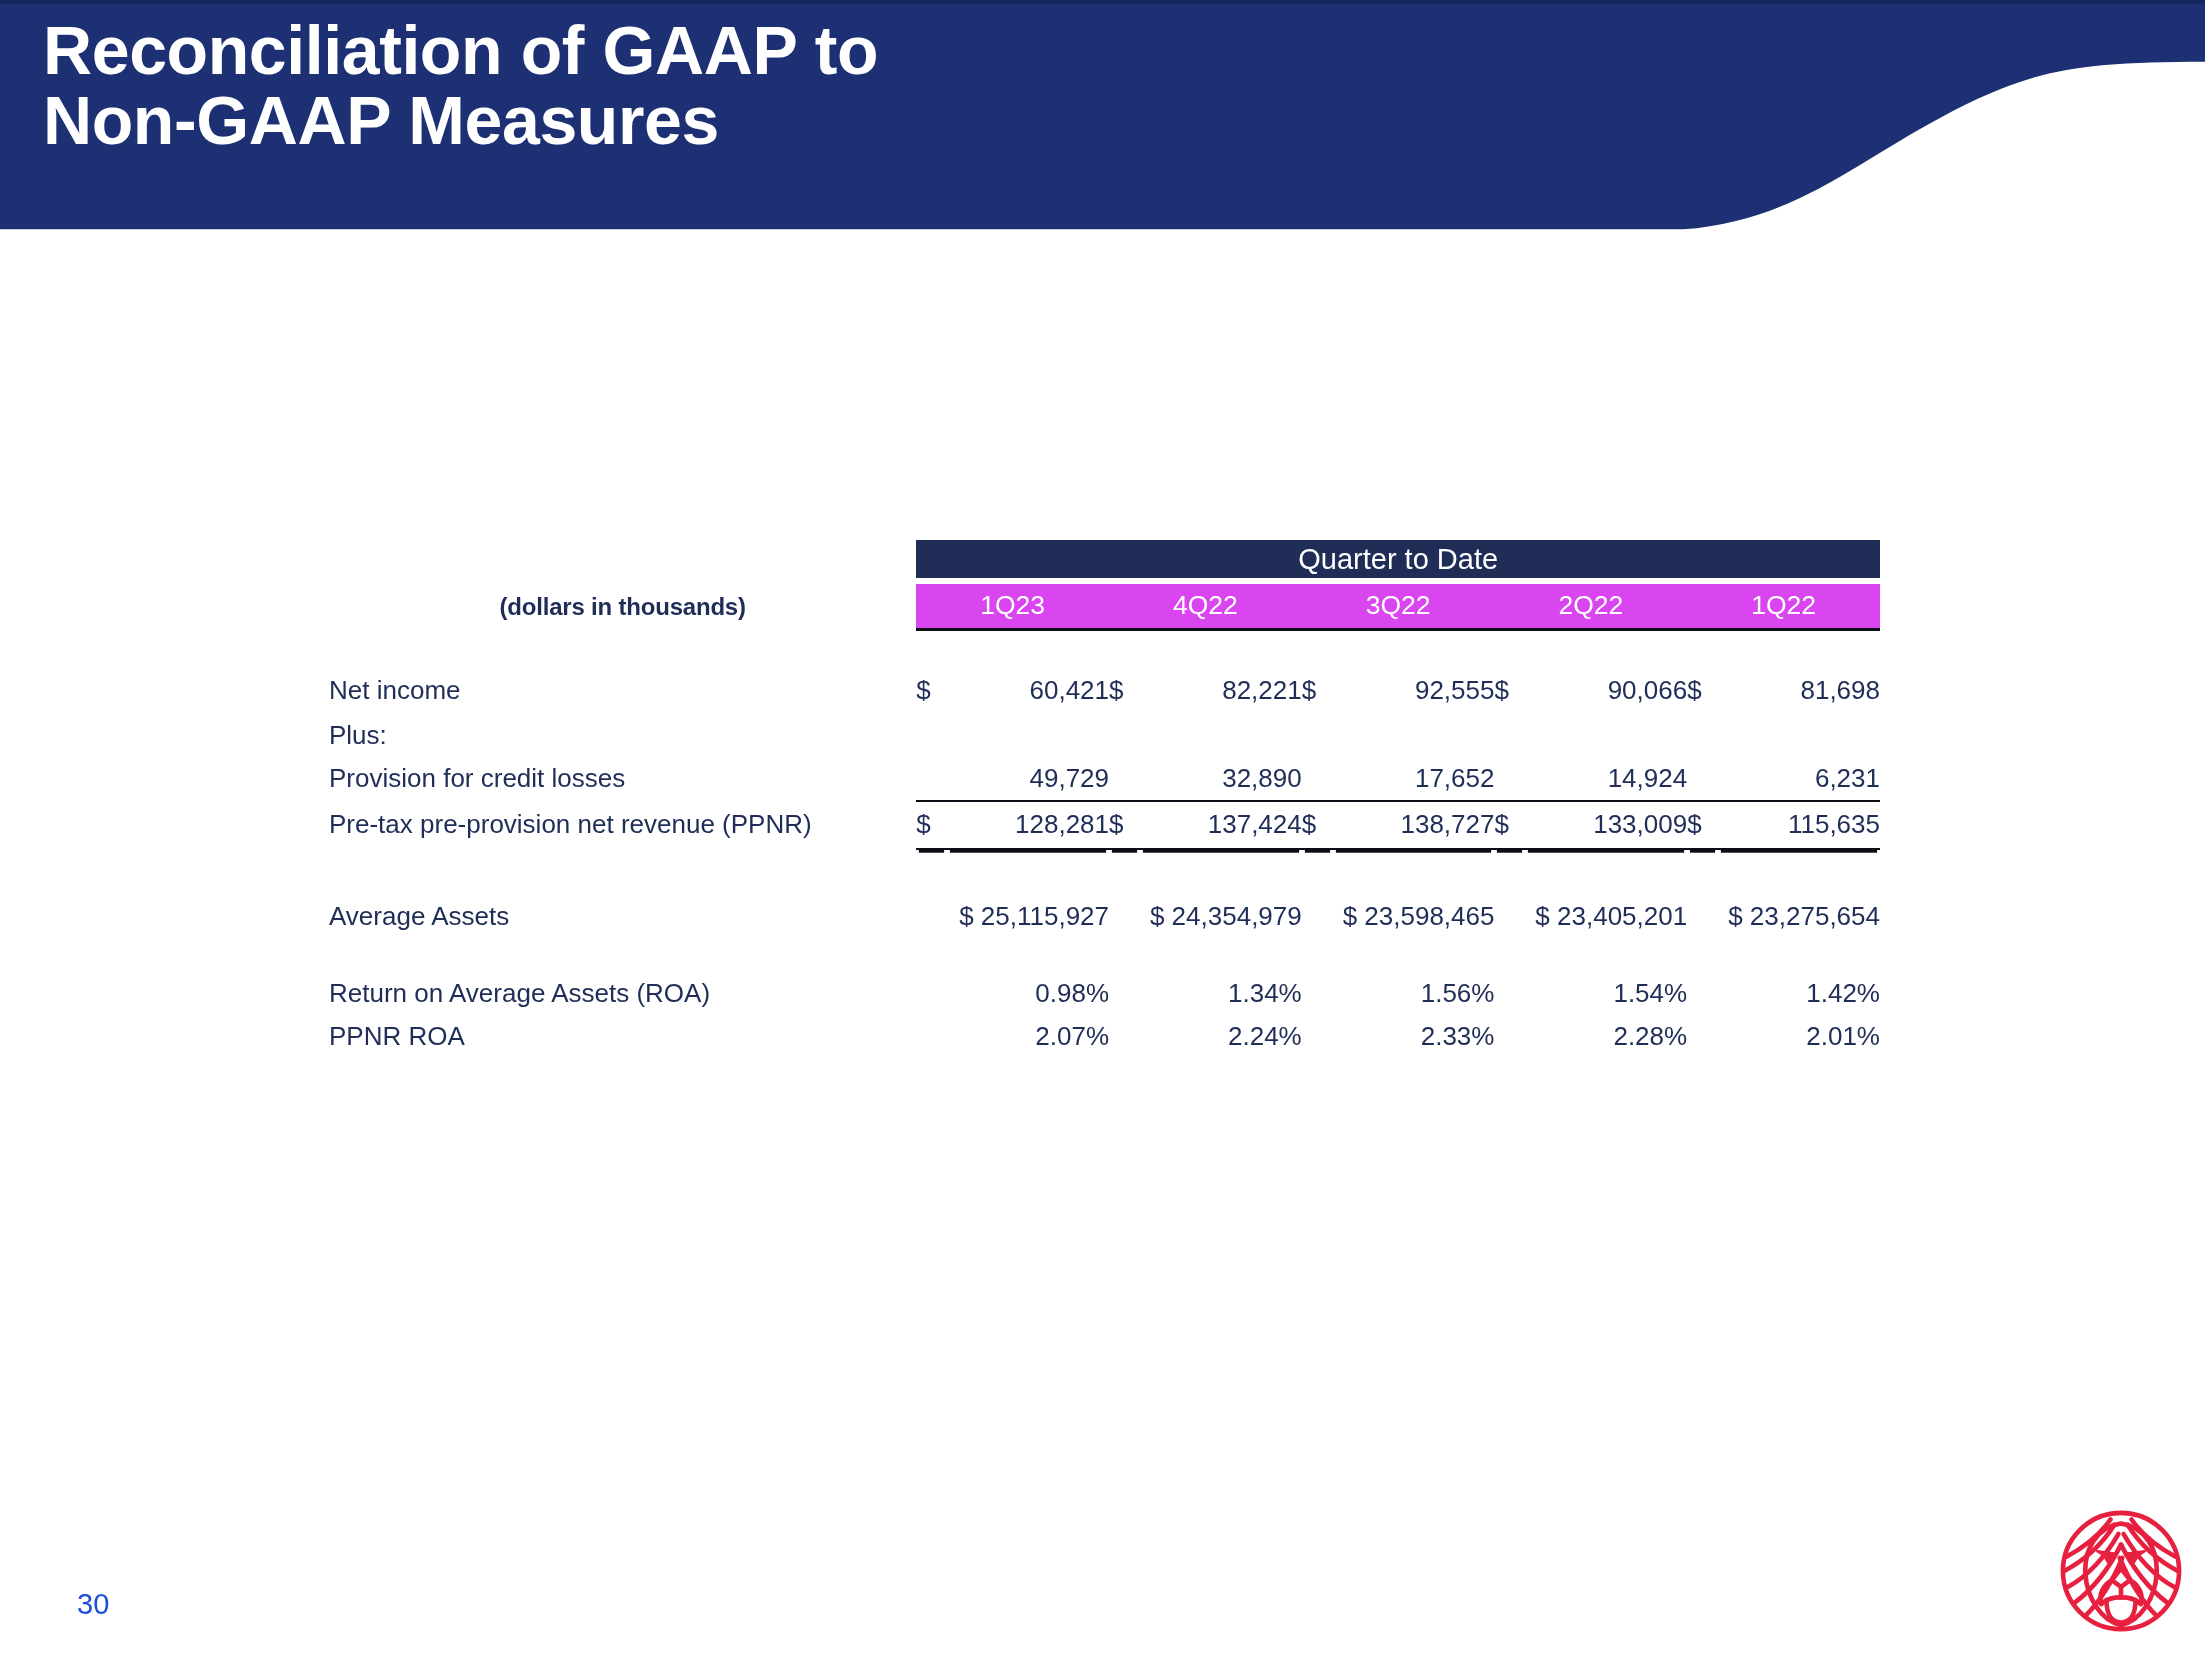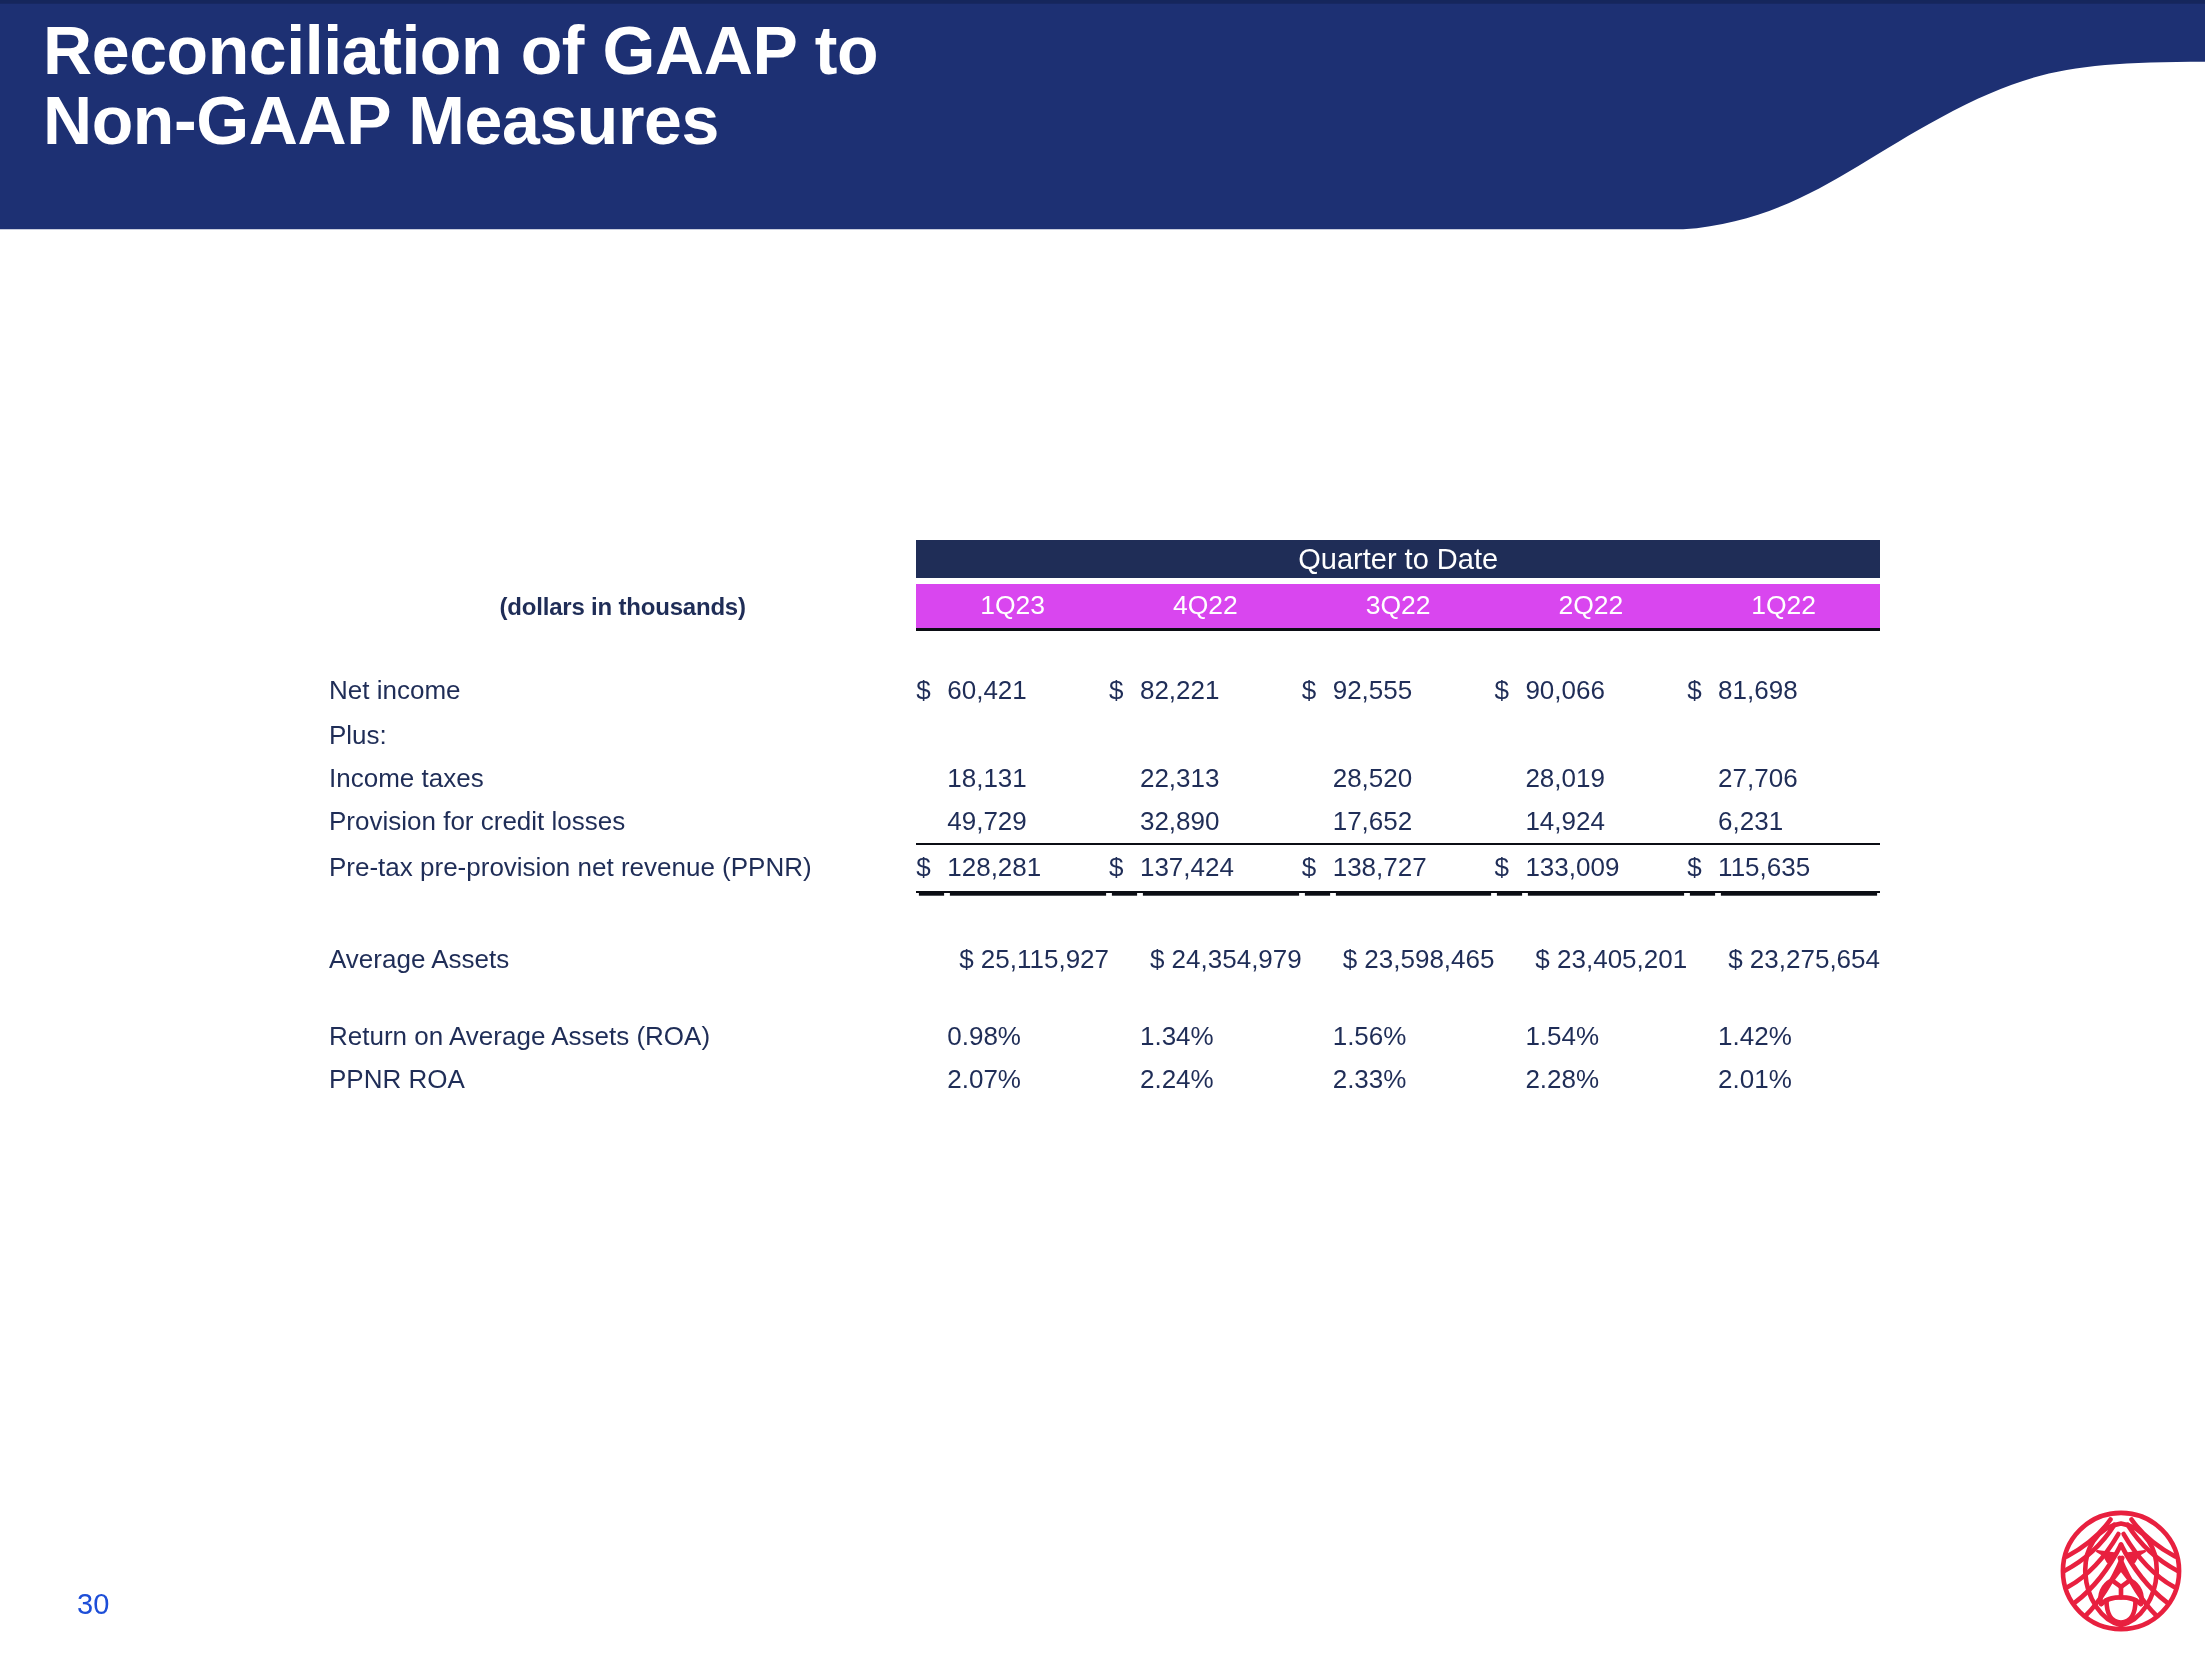--- a/index.html
+++ b/index.html
@@ -64,20 +64,21 @@
     margin-left: 31px;
   }
   .lbl-indent { padding-left: 25px; }
 
   .cur {
     width: 28px;
     text-align: left;
     padding-left: 10.3px;
   }
   .num {
+    text-align: right;
     padding-right: 19px;
     white-space: nowrap;
     margin-top: 48px;
   }
   .numwide {
     text-align: right;
     padding-right: 19px;
     white-space: nowrap;
   }
 
@@ -208,33 +209,20 @@
       <td class="num">90,066</td>
       <td class="cur">$</td>
       <td class="num">81,698</td>
     </tr>
 
     <tr class="row-sm">
       <td class="lbl">Plus:</td>
       <td colspan="10"></td>
     </tr>
 
-    <tr class="row-sm">
-      <td class="lbl lbl-indent">Income taxes</td>
-      <td class="cur"></td>
-      <td class="num">18,131</td>
-      <td class="cur"></td>
-      <td class="num">22,313</td>
-      <td class="cur"></td>
-      <td class="num">28,520</td>
-      <td class="cur"></td>
-      <td class="num">28,019</td>
-      <td class="cur"></td>
-      <td class="num">27,706</td>
-    </tr>
 
     <tr class="row-sm rule-top">
       <td class="lbl lbl-indent">Provision for credit losses</td>
       <td class="cur"></td>
       <td class="num">49,729</td>
       <td class="cur"></td>
       <td class="num">32,890</td>
       <td class="cur"></td>
       <td class="num">17,652</td>
       <td class="cur"></td>

